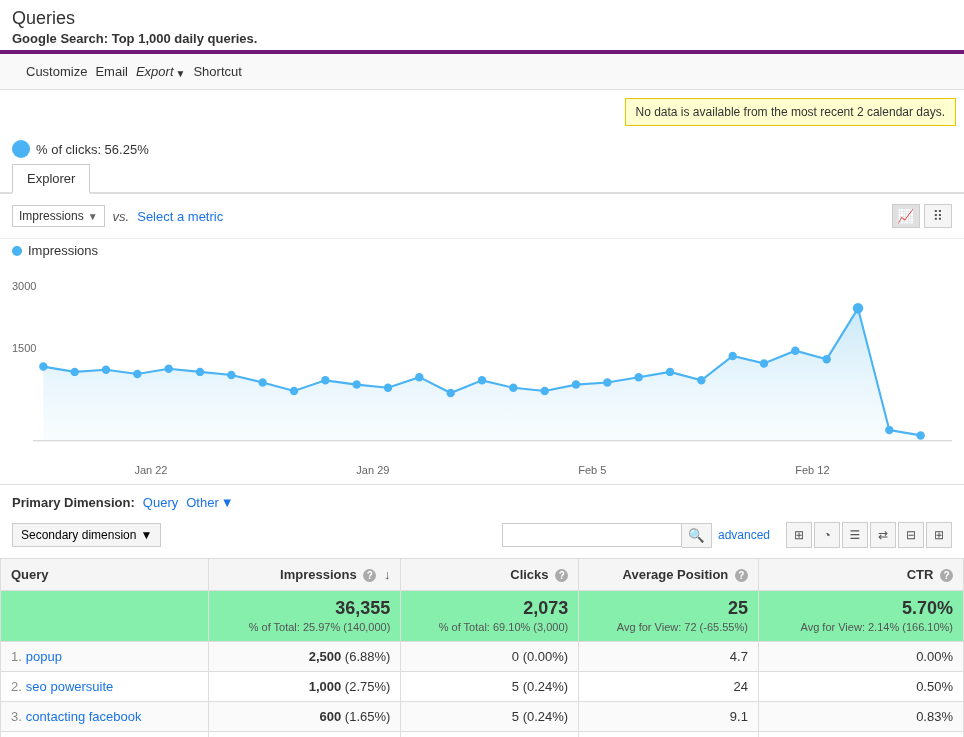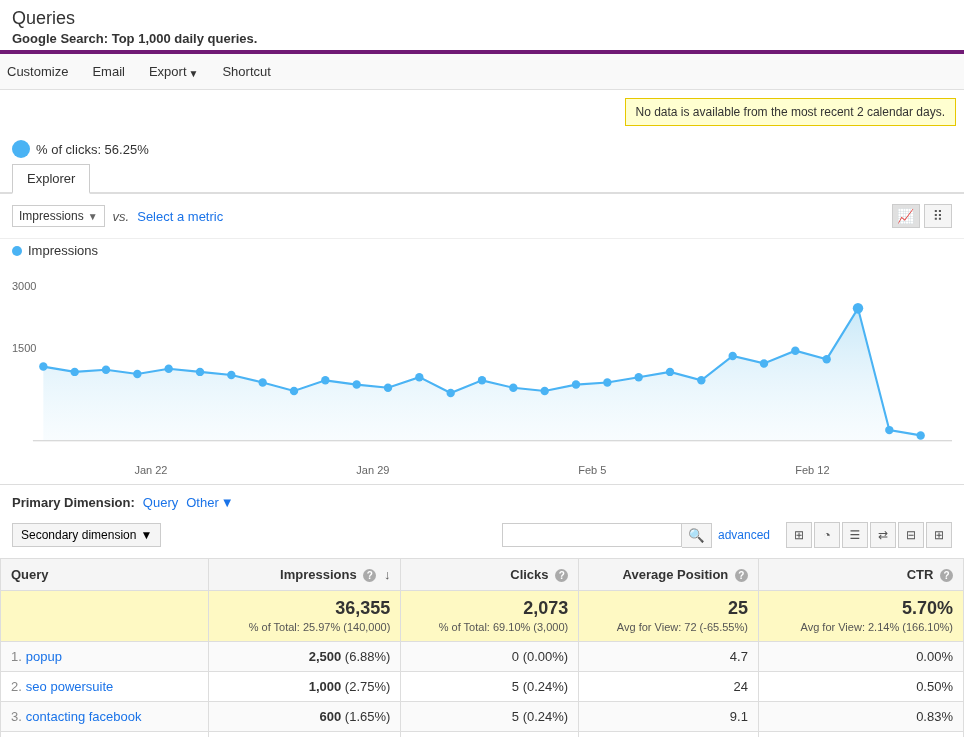--- a/index.html
+++ b/index.html
@@ -2,23 +2,23 @@
 <html><head>
   <meta charset="utf-8">
   <style>
     * { box-sizing: border-box; margin: 0; padding: 0; }
     body { font-family: Arial, sans-serif; font-size: 13px; color: #333; background: #fff; width: 964px; }
     
     .header { padding: 8px 12px 4px; border-bottom: 4px solid #701a75; }
     .header h1 { font-size: 18px; font-weight: normal; color: #333; }
     .header h2 { font-size: 13px; font-weight: bold; color: #333; margin-top: 2px; }
     
-    .toolbar { display: flex; align-items: center; gap: 16px; padding: 8px 3px; border-bottom: 1px solid #e0e0e0; background: #f9f9f9; }
+    .toolbar { display: flex; align-items: center; padding: 8px 22px; border-bottom: 1px solid #e0e0e0; background: #f9f9f9; }
     .toolbar-btn { font-size: 13px; color: #333; cursor: pointer; background: none; border: none; padding: 2px 4px; }
-    .export-btn { display: flex; align-items: flex-end; gap: 2px; }
+    .export-btn { display: flex; align-items: flex-end; gap: 2px; font-style: italic; }
     .export-btn .arrow { font-size: 10px; }
 
     .notification { margin: 8px 8px; padding: 6px 10px; background: #ffffd0; border: 1px solid #e6c800; font-size: 12px; color: #333; float: right; }
     .notification-area { overflow: hidden; }
 
     .percent-info { display: flex; align-items: center; gap: 6px; padding: 6px 12px; clear: both; }
     .circle-icon { width: 18px; height: 18px; border-radius: 50%; background: #4ab3f4; display: inline-block; }
 
     .tabs-row { padding: 0 12px; border-bottom: 2px solid #ddd; }
     .tab { display: inline-block; padding: 6px 14px; border: 1px solid #ccc; border-bottom: none; background: #f1f1f1; cursor: pointer; font-size: 13px; }
@@ -58,21 +58,21 @@
     .advanced-link { color: #1a73e8; font-size: 12px; cursor: pointer; margin-left: 6px; }
     .view-btns { display: flex; gap: 2px; margin-left: 8px; }
     .view-btn { width: 26px; height: 26px; border: 1px solid #ccc; background: #f5f5f5; cursor: pointer; display: flex; align-items: center; justify-content: center; font-size: 12px; color: #555; }
 
     .data-table { width: 100%; border-collapse: collapse; font-size: 13px; }
     .data-table th { background: #f5f5f5; border: 1px solid #ddd; padding: 8px 10px; text-align: left; font-weight: bold; color: #333; white-space: nowrap; }
     .data-table th.num { text-align: right; }
     .data-table td { border: 1px solid #ddd; padding: 7px 10px; }
     .data-table td.num { text-align: right; }
     .data-table tr:nth-child(even) { background: #fafafa; }
-    .data-table tr.totals { background: #fef9c3; }
+    .data-table tr.totals { background: #86efac; }
     .data-table tr.totals td { font-weight: normal; }
     .totals-main { font-size: 18px; font-weight: bold; display: block; }
     .totals-sub { font-size: 11px; color: #555; }
     .sort-arrow { color: #555; margin-left: 4px; }
     .help-icon { display: inline-block; width: 13px; height: 13px; border-radius: 50%; background: #aaa; color: #fff; font-size: 10px; text-align: center; line-height: 13px; cursor: pointer; margin-left: 3px; }
     .row-num { color: #888; margin-right: 4px; }
     .bold-val { font-weight: bold; }
   </style>
 </head>
 <body>

